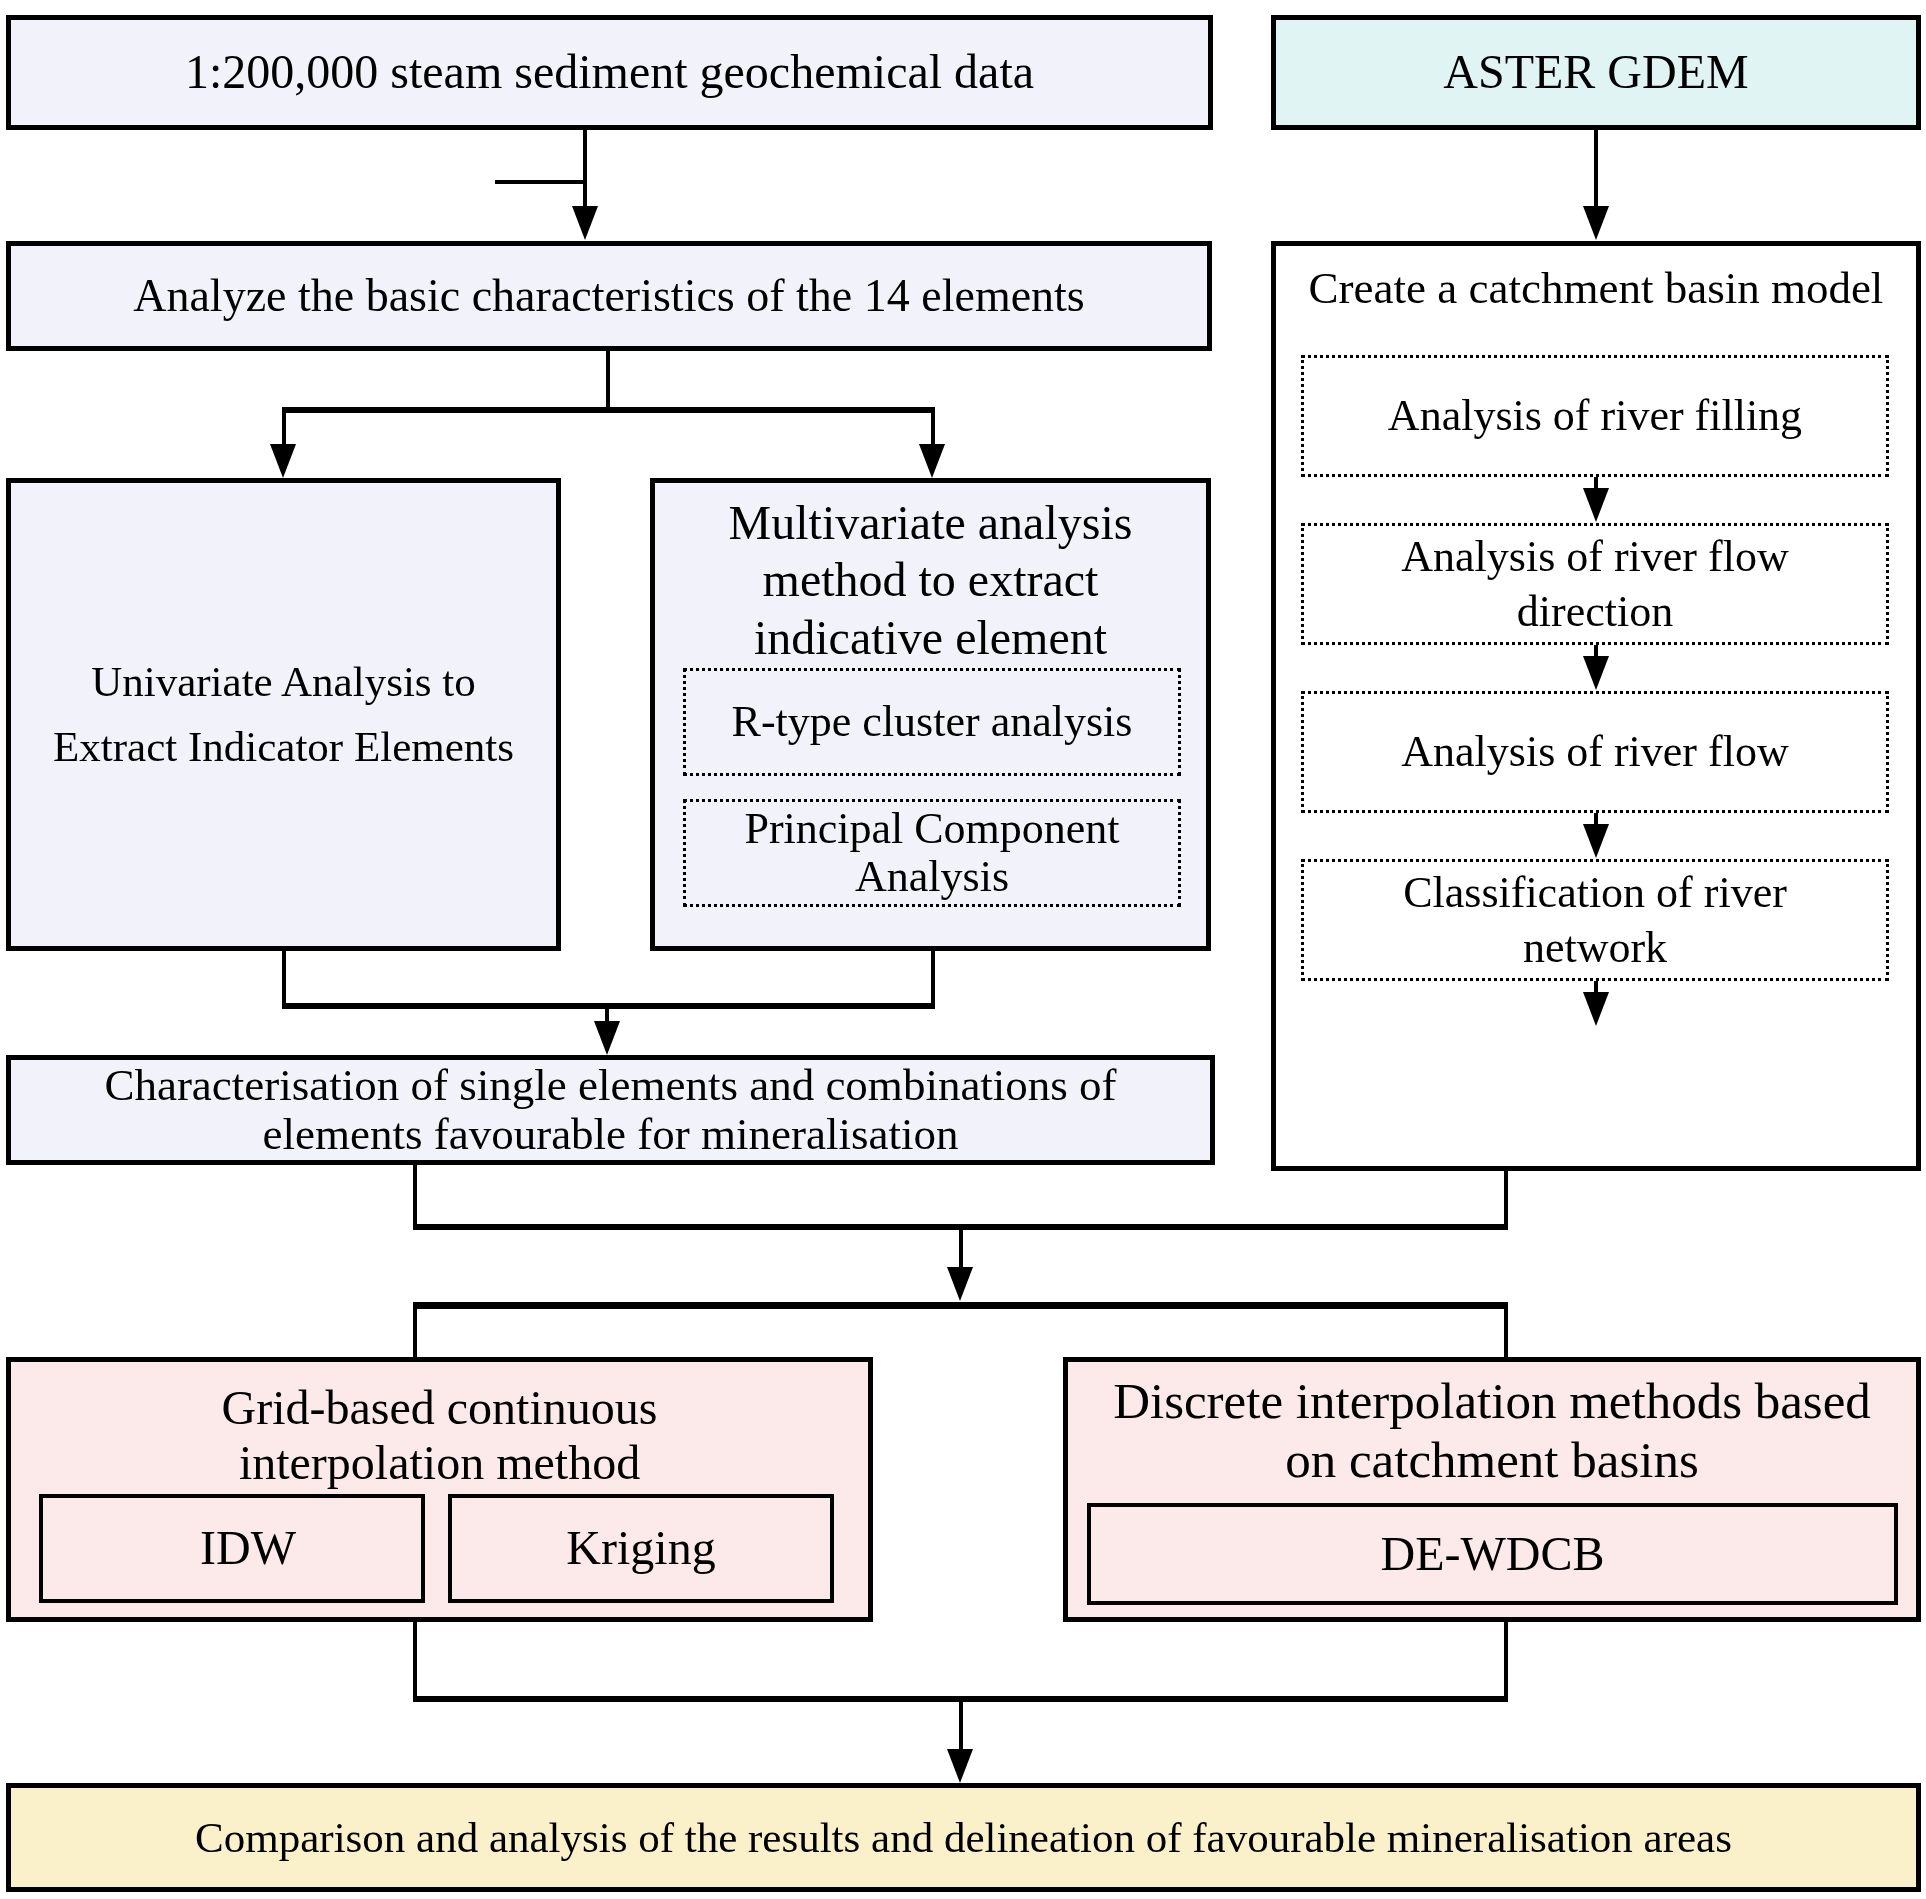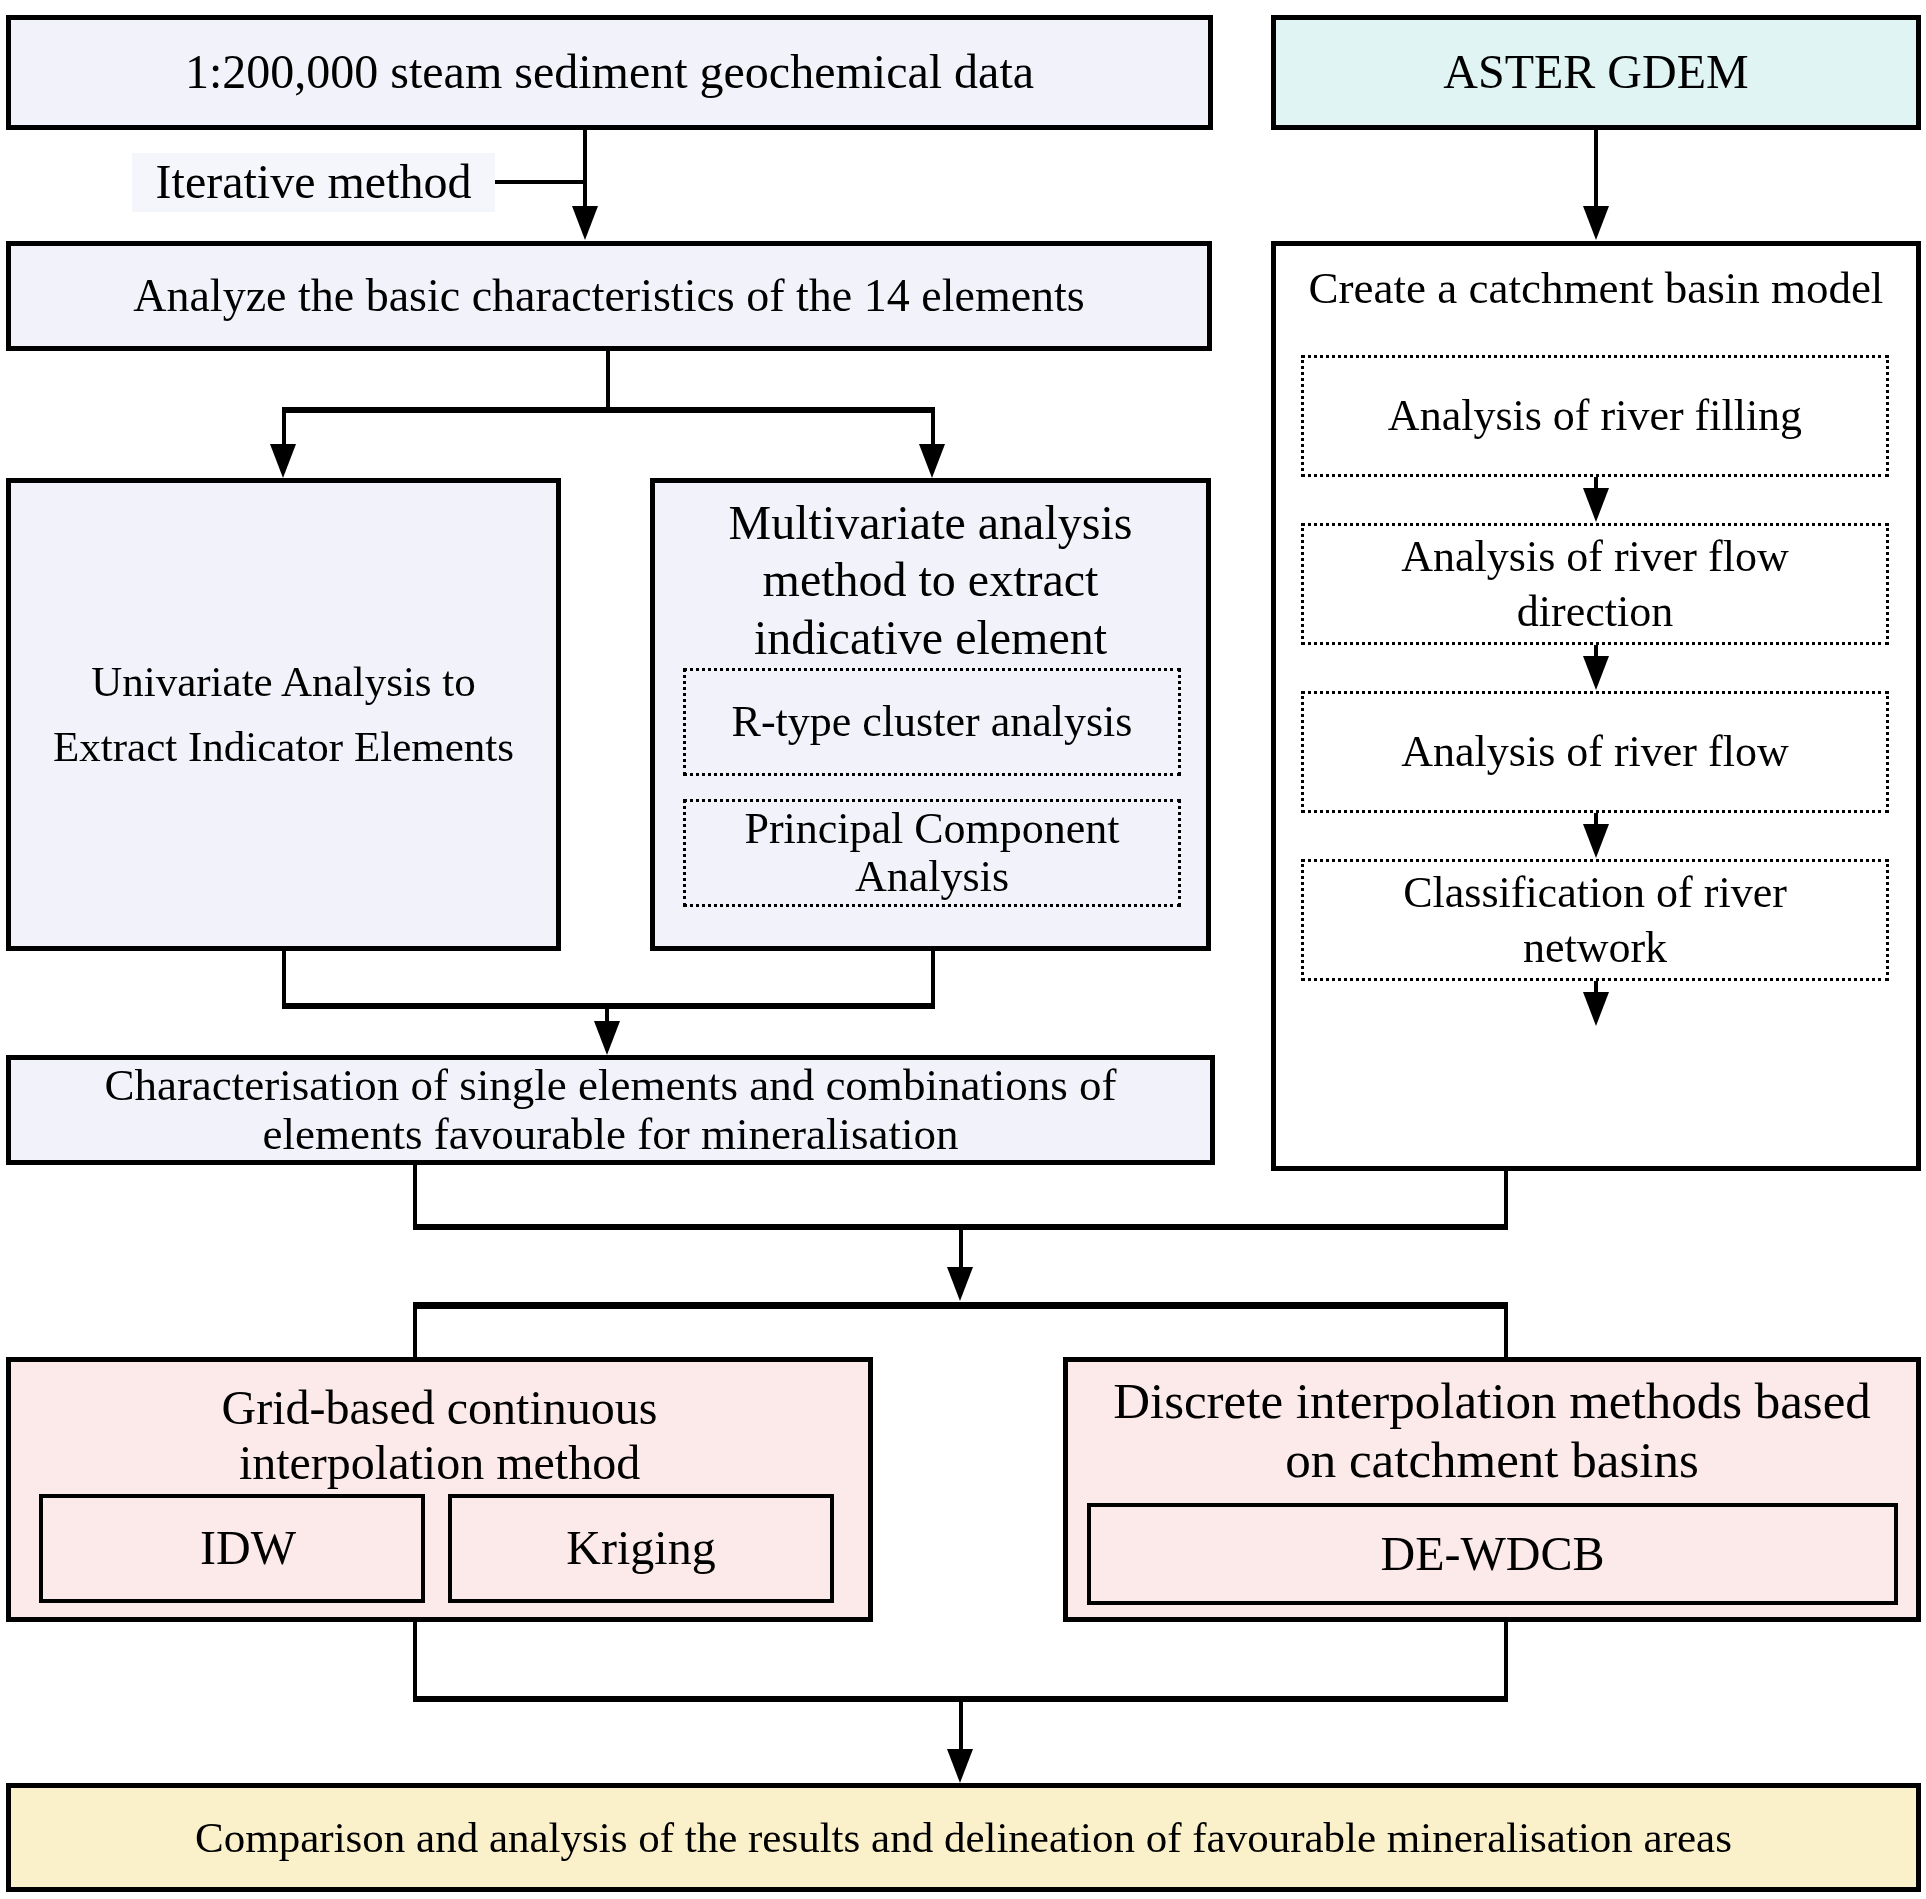--- a/index.html
+++ b/index.html
@@ -30,21 +30,20 @@
 </style>
 </head>
 <body>
 
 <div id="canvas">
 
   <div class="box nowrap" style="left:6px;top:15px;width:1207px;height:115px;font-size:48px;">1:200,000 steam sediment geochemical data</div>
 
   <div class="box cyan nowrap" style="left:1271px;top:15px;width:650px;height:115px;font-size:48px;">ASTER GDEM</div>
 
-  <div class="box plain nowrap" style="left:132px;top:153px;width:363px;height:59px;font-size:48px;">Iterative method</div>
 
   <div class="box nowrap" style="left:6px;top:241px;width:1206px;height:110px;font-size:46px;">Analyze the basic characteristics of the 14 elements</div>
 
   <div class="box" style="left:6px;top:478px;width:555px;height:473px;font-size:43px;line-height:1.5;padding:0 18px;">Univariate Analysis to Extract Indicator Elements</div>
 
   <div class="box top" style="left:650px;top:478px;width:561px;height:473px;">
     <div class="ttl" style="width:523px;padding-top:10.7px;font-size:48px;line-height:1.2;">Multivariate analysis method to extract indicative element</div>
   </div>
 
   <div class="box dotted" style="left:683px;top:668px;width:498px;height:108px;font-size:44px;">R-type cluster analysis</div>

